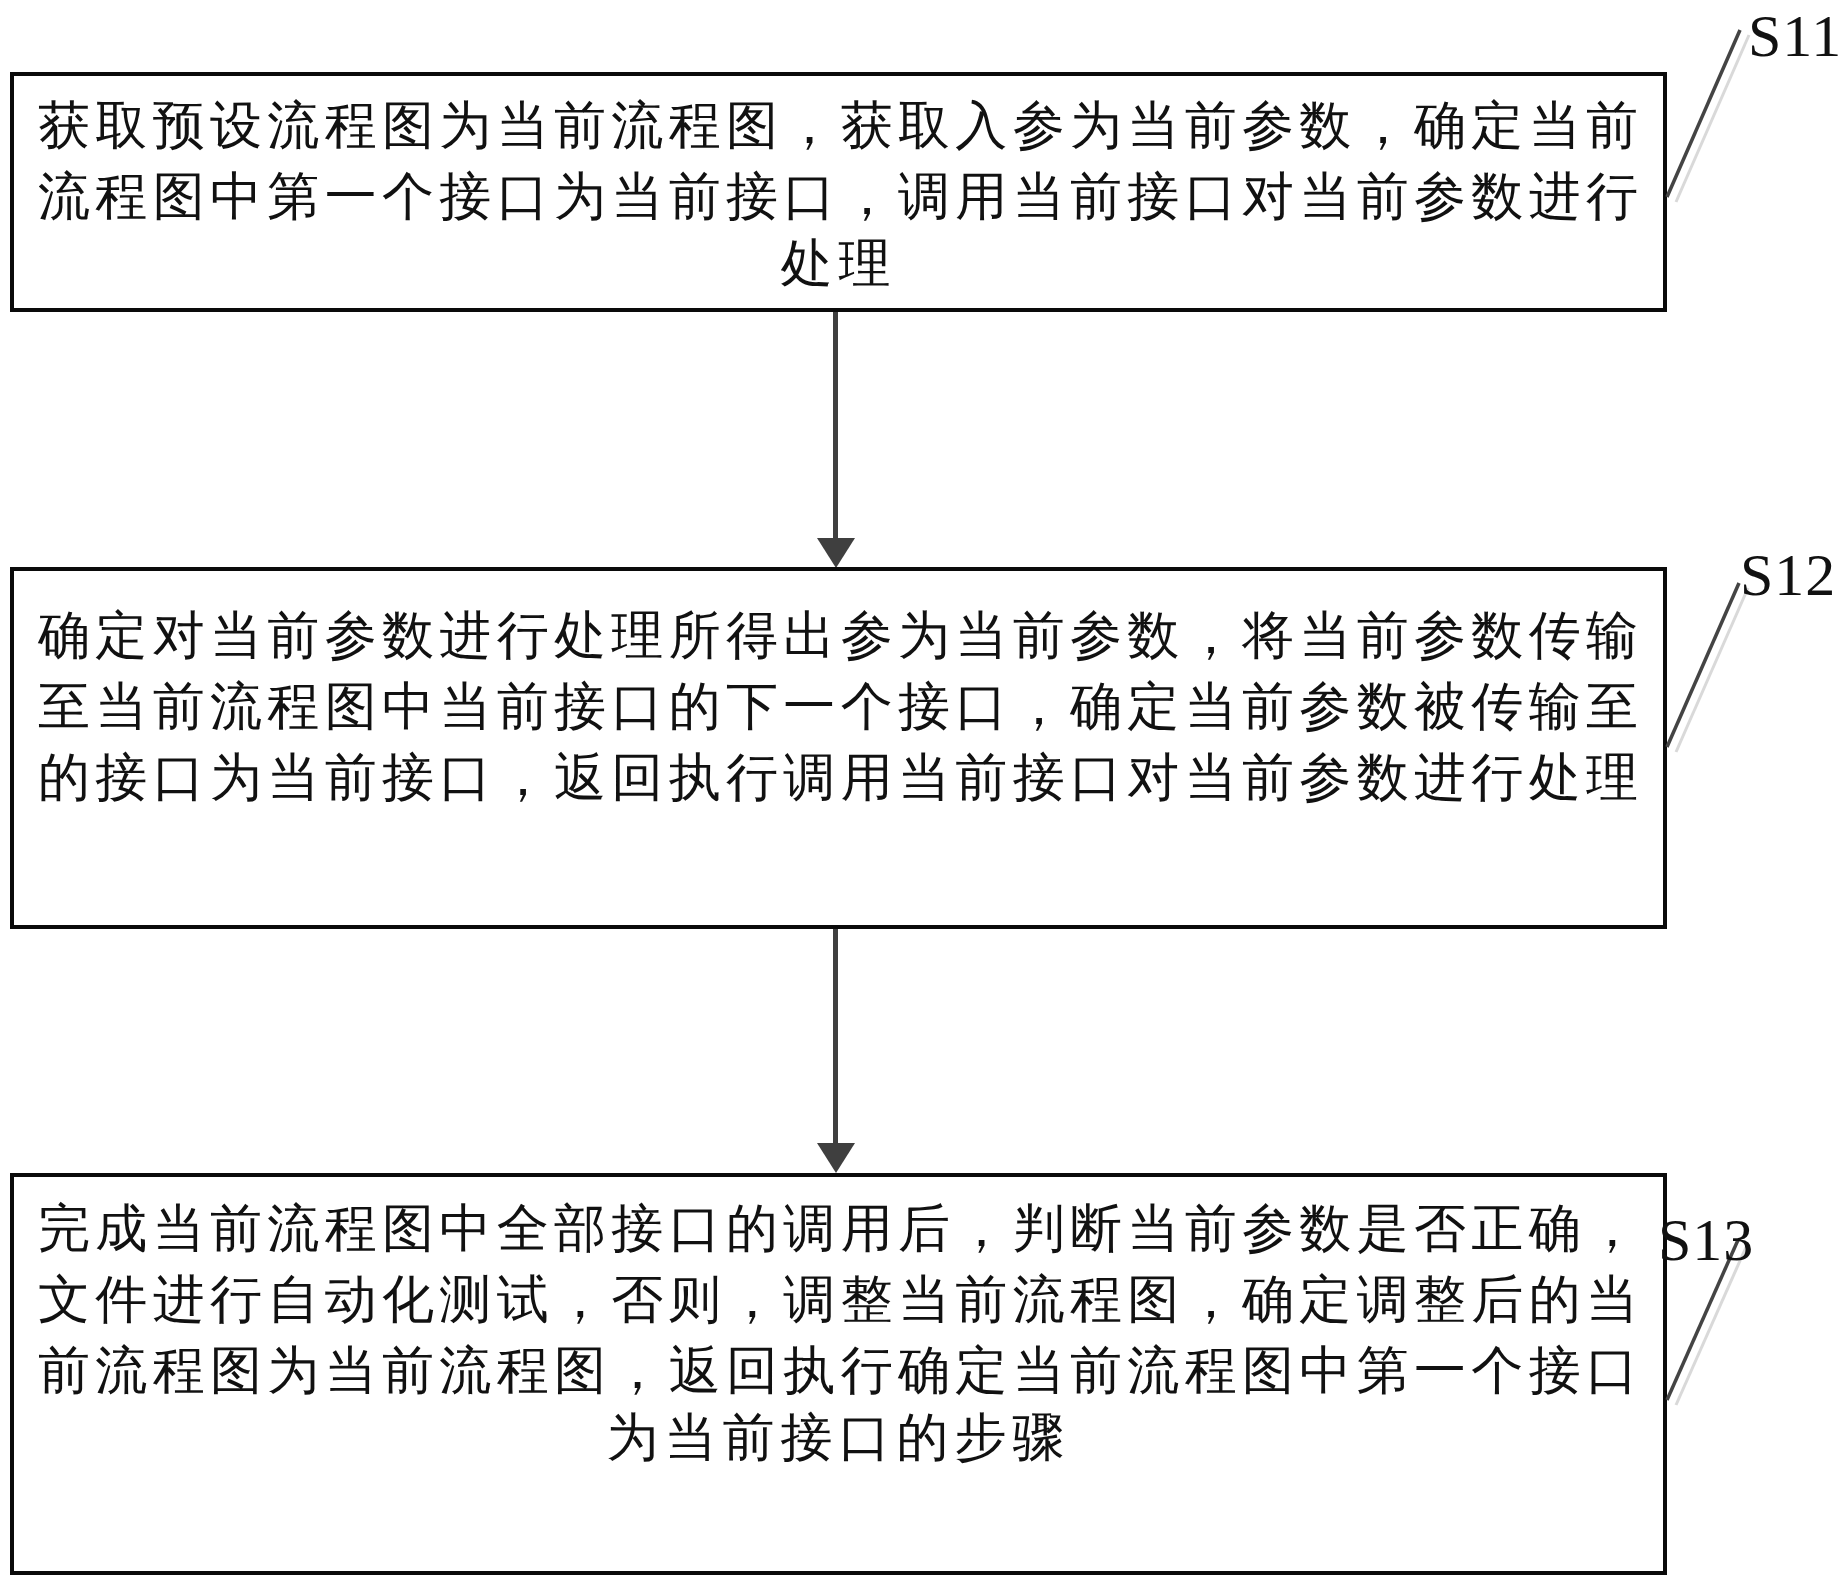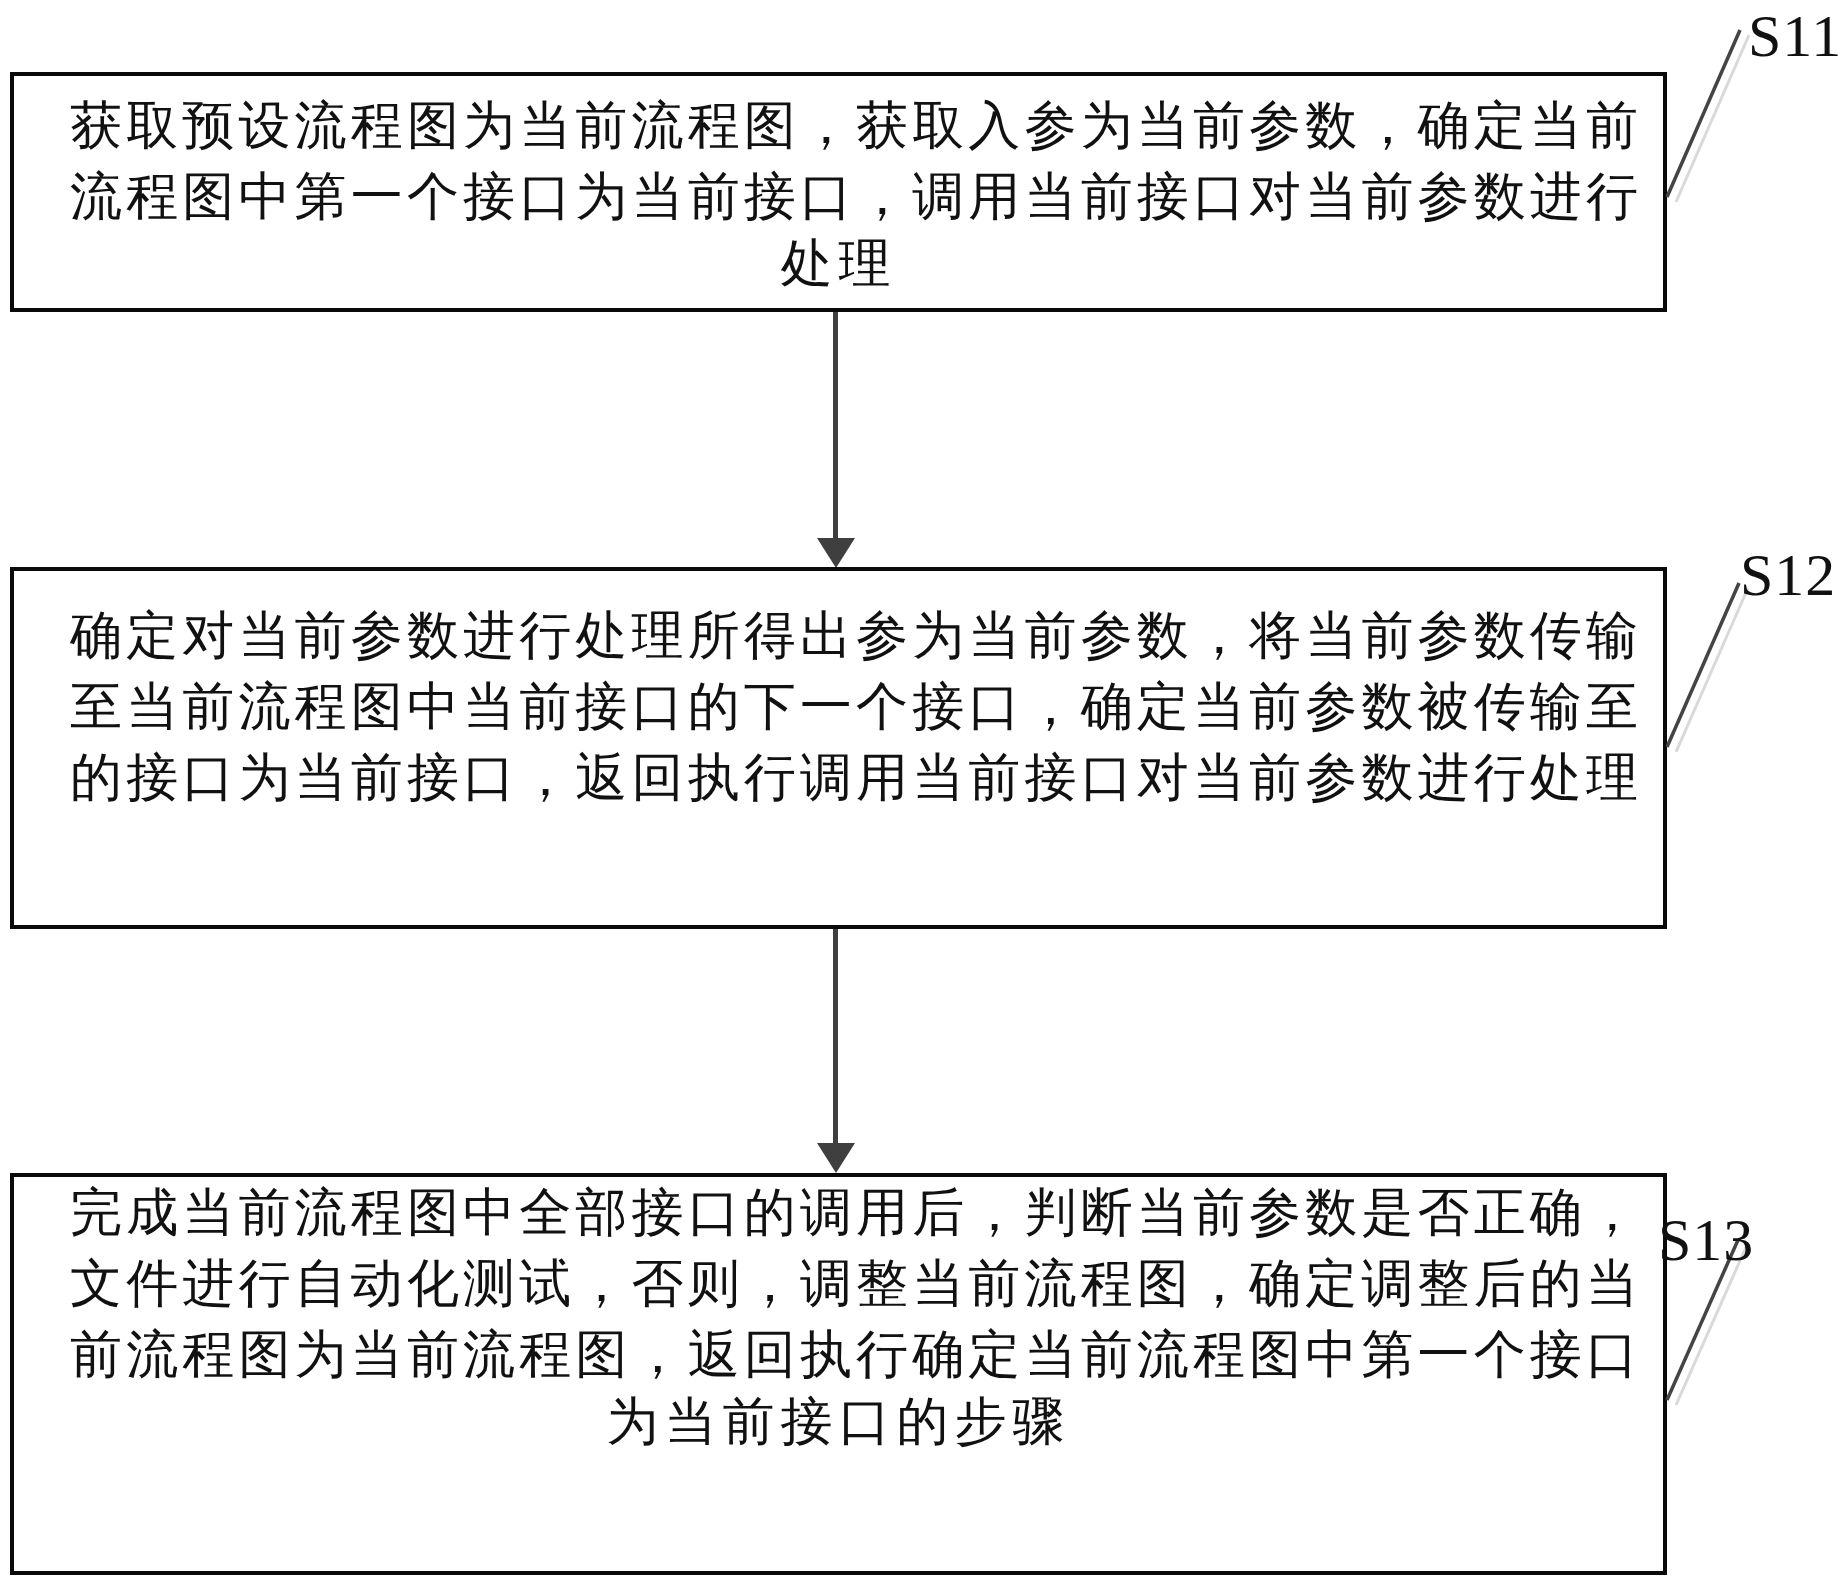--- a/index.html
+++ b/index.html
@@ -21,33 +21,32 @@
   .step-box{
     position:absolute;
     left:10px;width:1657px;
     border:4px solid #0a0a0a;
     box-sizing:border-box;
     background:var(--bg);
     padding:0 24px;
   }
   #box-s11{top:72px;height:240px;padding-top:14px;}
   #box-s12{top:567px;height:362px;padding-top:29px;}
-  #box-s13{top:1173px;height:402px;}
+  #box-s13{top:1173px;height:402px;padding-top:16px;}
   .line{
     height:71px;
     line-height:71px;
     font-size:52px;
     letter-spacing:1px;
     color:var(--ink);
   }
   .line.j{
     text-align:justify;
     text-align-last:justify;
     text-justify:inter-character;
-    margin-left:32px;
   }
   .line.c{
     text-align:center;
     letter-spacing:6px;
     font-family:Liberation Mono, monospace;
   }
   .flow-arrow{position:absolute;left:817px;width:38px;}
   #arrow-1{top:312px;height:256px;}
   #arrow-2{top:929px;height:244px;}
   .flow-arrow .shaft{

